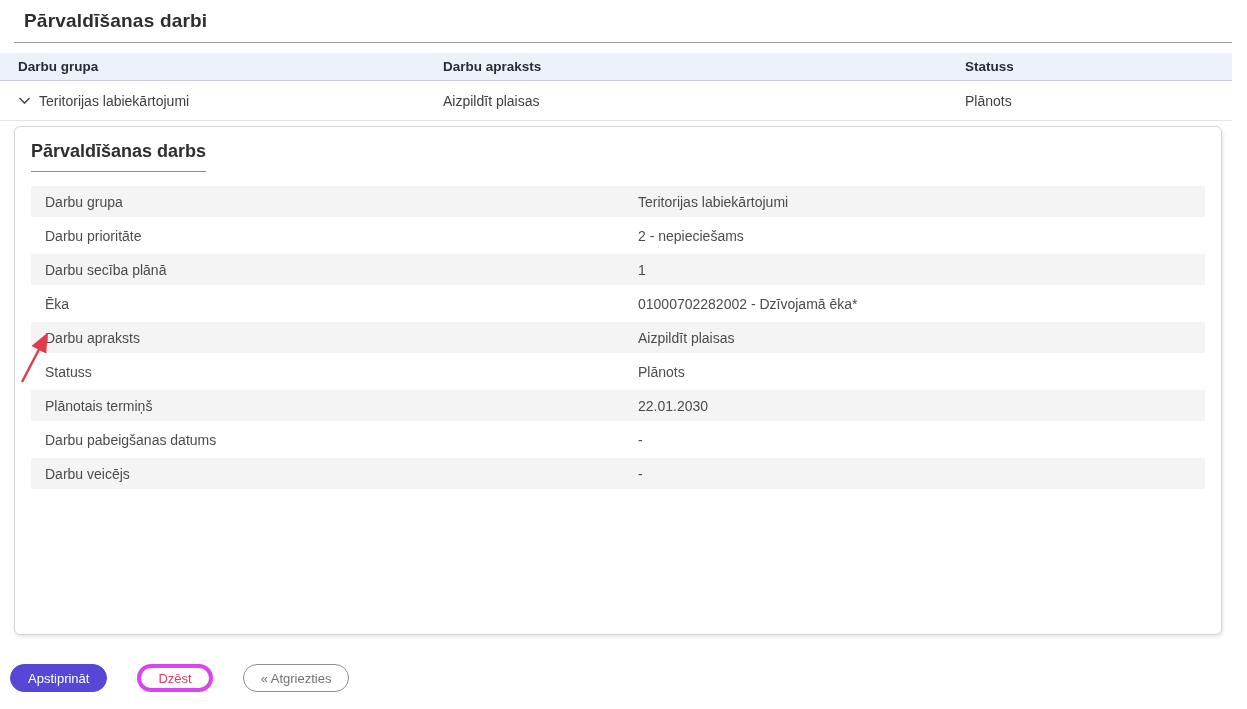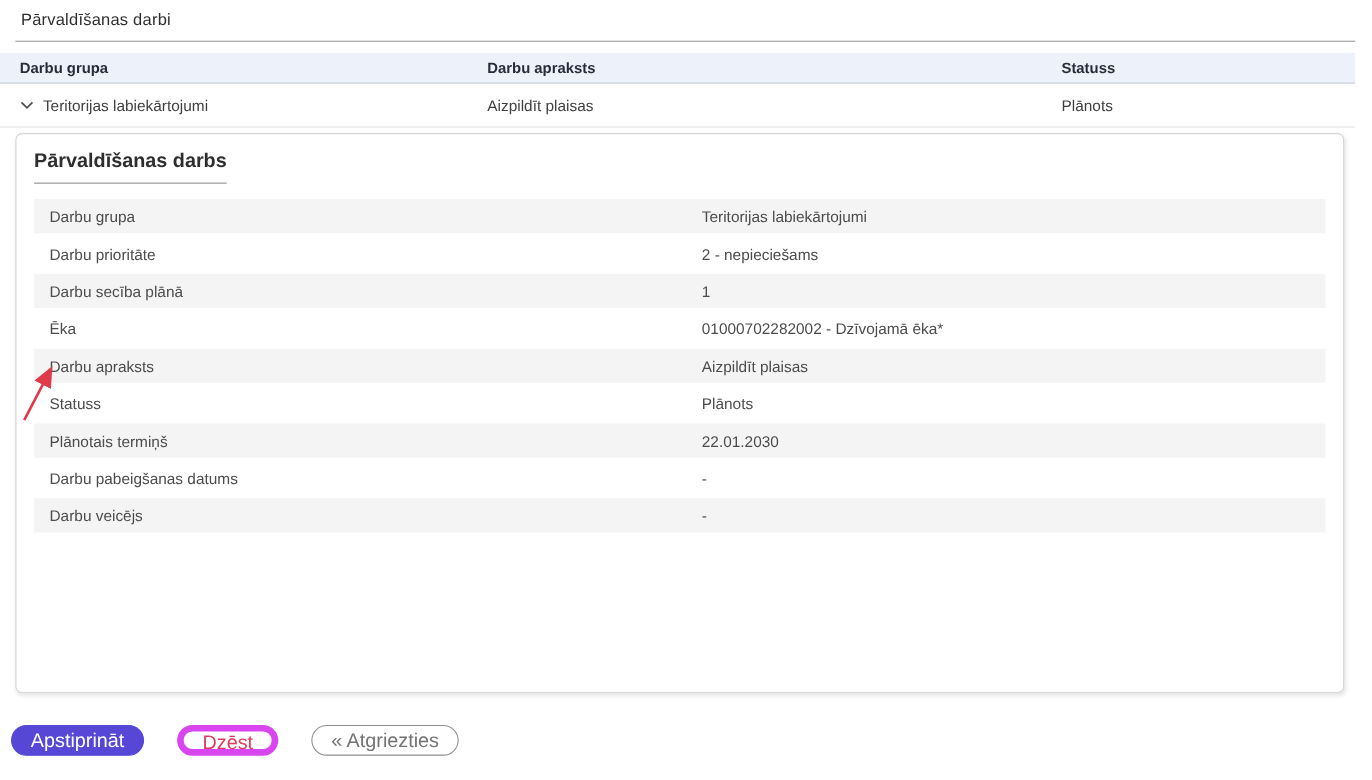--- a/index.html
+++ b/index.html
@@ -1,21 +1,21 @@
 <!DOCTYPE html>
 <html><head>
 <meta charset="utf-8">
 <style>
   * { box-sizing: border-box; margin: 0; padding: 0; }
   html,body { width: 1247px; height: 709px; background: #ffffff;
     font-family: "Liberation Sans", sans-serif; color: #424242; overflow: hidden; }
   .page { position: relative; width: 1247px; height: 709px; }
 
-  .page-title { font-size: 15px; font-weight: normal; color: #2e2e2e;
-    margin: 10px 0 0 19px; letter-spacing: .2px; }
+  .page-title { font-size: 19px; font-weight: bold; color: #2e2e2e;
+    margin: 10px 0 0 24px; letter-spacing: .2px; }
   .title-rule { border: none; border-top: 1px solid #9b9b9b;
     margin: 10px 15px 0 14px; }
 
   
   .tbl { margin: 10px 15px 0 0; }
   .tbl-head { display: flex; height: 28px; align-items: center;
     background: #edf2fa; border-bottom: 1px solid #c9ced6;
     font-size: 13.5px; font-weight: bold; color: #262d38; }
   .tbl-row { display: flex; height: 40px; align-items: center;
     border-bottom: 1px solid #e4e4e4; font-size: 14px; color: #3f3f3f; cursor: pointer; }
@@ -37,24 +37,24 @@
   .frow:nth-child(odd) { background: #f4f4f4; }
   .flabel { width: 593px; flex: 0 0 auto; }
   .fvalue { flex: 1; }
 
   
   .arrow-wrap { position: absolute; left: 10px; top: 314px; width: 46px; height: 64px;
     pointer-events: none; }
 
   
   .actions { display: flex; align-items: center; gap: 30px; margin: 29px 0 0 10px; }
-  .btn { font-family: "Liberation Sans", sans-serif; font-size: 18px; height: 28px;
+  .btn { font-family: "Liberation Sans", sans-serif; font-size: 13px; height: 28px;
     border-radius: 16px; padding: 0 17px; cursor: pointer; background: #fff; }
   .btn-primary { background: #5747d7; border: 1px solid #5747d7; color: #ffffff; }
-  .btn-danger  { border: 6px solid #d946ef; color: #e13a5e; }
+  .btn-danger  { border: 4px solid #d946ef; color: #e13a5e; }
   .btn-ghost   { border: 1px solid #8f8f8f; color: #737373; }
 </style>
 </head>
 <body>
 
 <div class="page">
 
   <div class="page-title">Pārvaldīšanas darbi</div>
   <hr class="title-rule">
 

